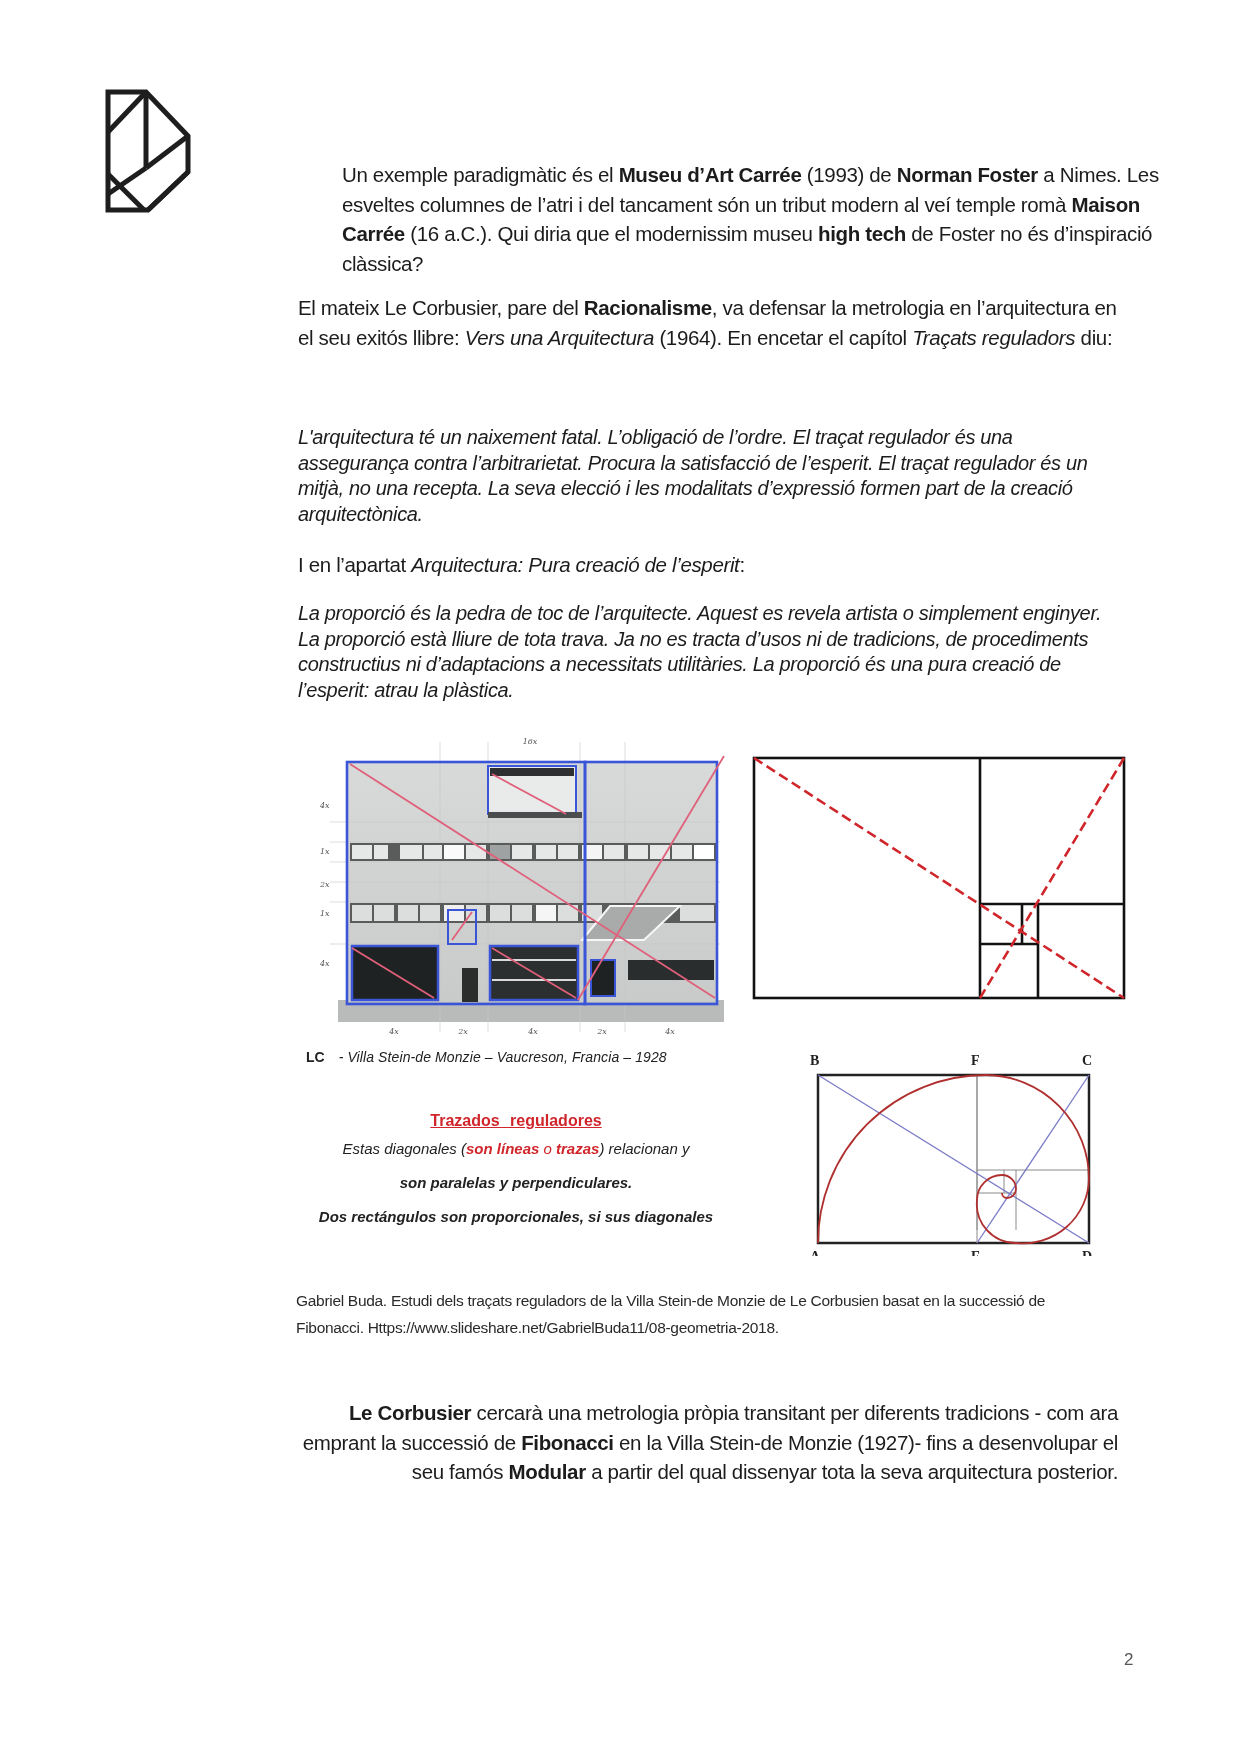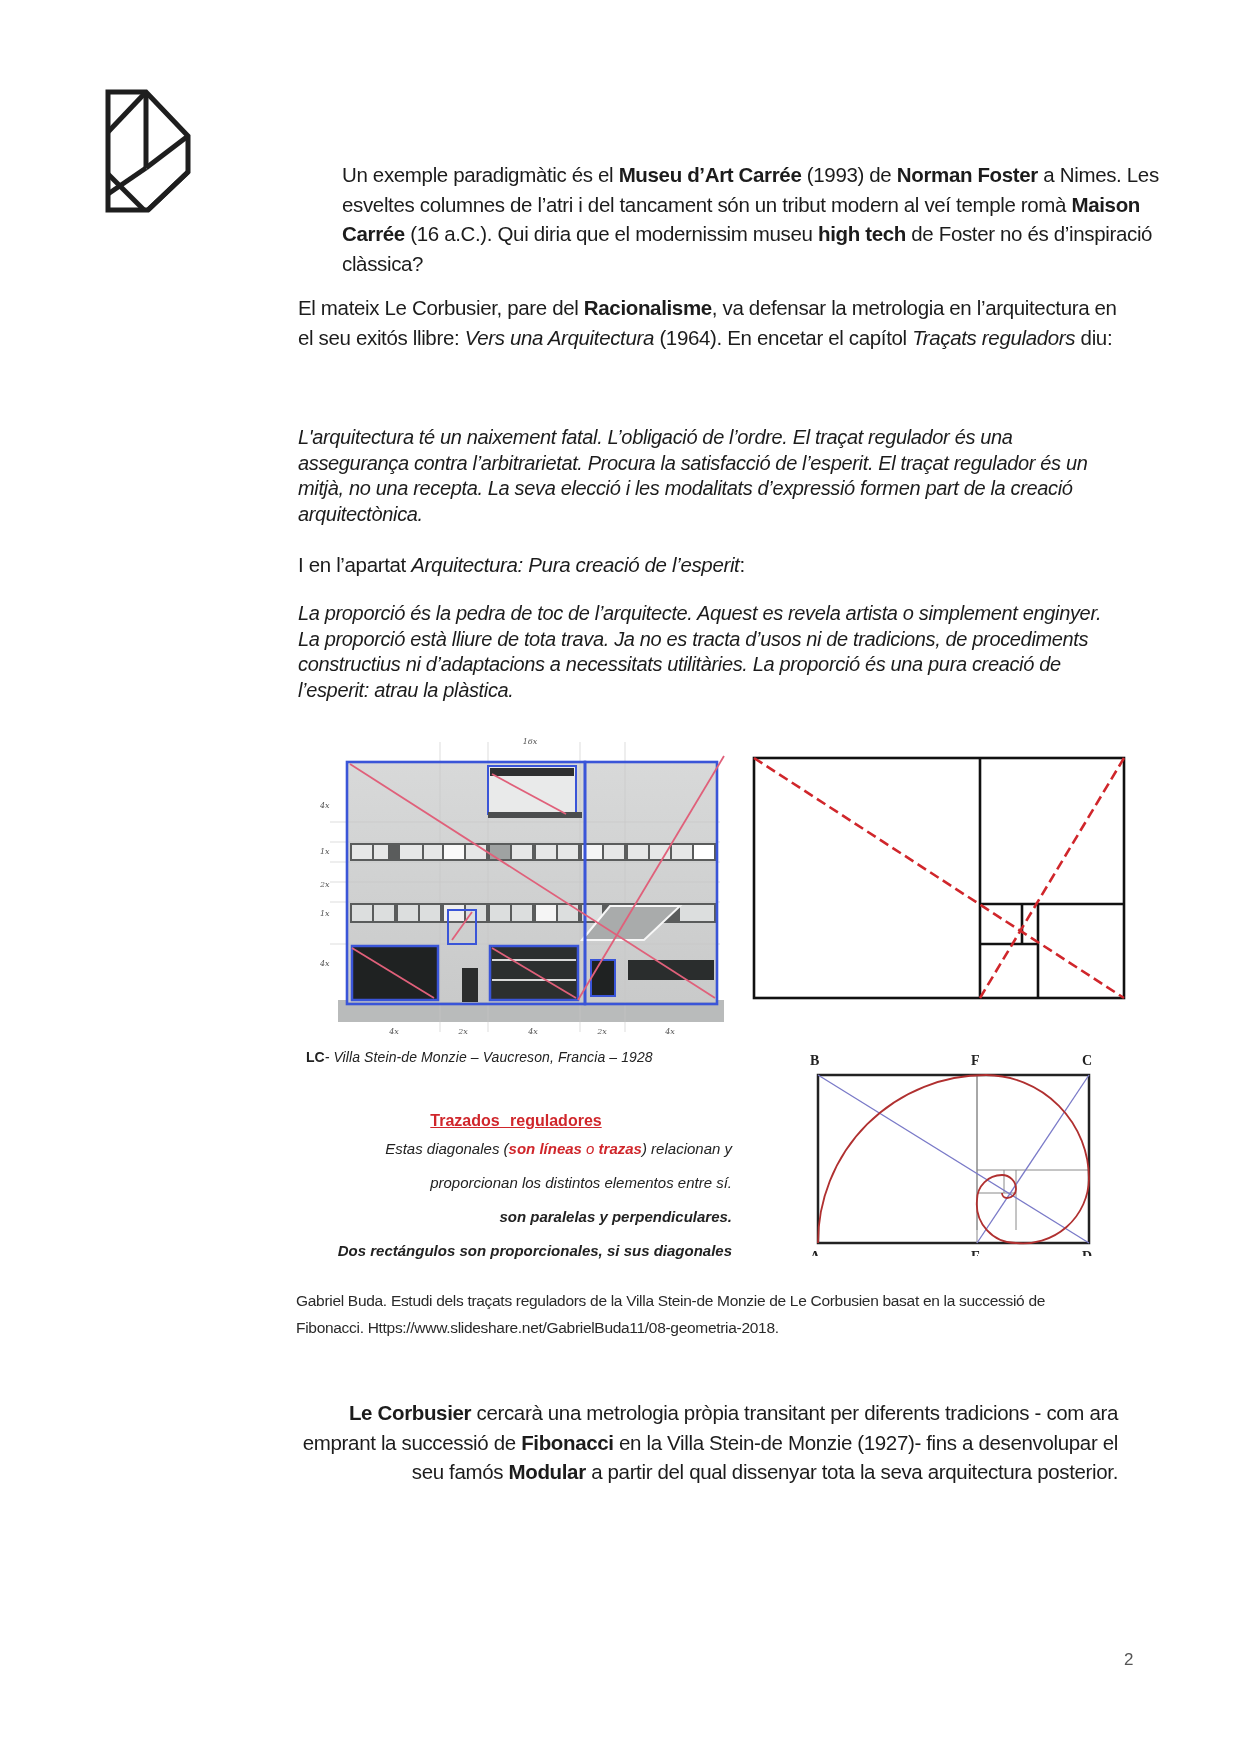--- a/index.html
+++ b/index.html
@@ -15,26 +15,26 @@
 
     #para1 { top: 160px; margin-left: 44px; }
     #para2 { top: 293px; }
     #quote1 { top: 425px; }
     #para3 { top: 550px; }
     #quote2 { top: 601px; }
 
     
     #building { position: absolute; left: 300px; top: 722px; width: 432px; height: 318px; }
     #lc-caption { position: absolute; left: 306px; top: 1049px; width: 420px; font-size: 14px; color: #222; white-space: nowrap; }
-    #lc-caption .lc { font-weight: bold; font-style: normal; }
+    #lc-caption .lc { font-weight: bold; font-style: normal; margin-right: 14px; }
     #lc-caption i { letter-spacing: 0.1px; }
 
     #trazados { position: absolute; left: 300px; top: 1110px; width: 432px; text-align: center; }
     #trazados .t-title { font-size: 16px; font-weight: bold; color: #d0262b; line-height: 22px; word-spacing: 6px; text-decoration: underline; }
-    #trazados .t-line { font-size: 15px; font-style: italic; line-height: 34px; color: #222; text-align: right; }
+    #trazados .t-line { font-size: 15px; font-style: italic; line-height: 34px; color: #222; }
     #trazados .t-line .red { color: #d0262b; font-weight: bold; }
     #trazados .t-line .redn { color: #d0262b; }
     #trazados .t-bold { font-weight: bold; }
 
     #golden-rect { position: absolute; left: 748px; top: 752px; width: 380px; height: 252px; }
     #spiral { position: absolute; left: 788px; top: 1030px; width: 306px; height: 226px; }
 
     #fig-caption { position: absolute; left: 296px; top: 1287px; width: 820px; font-size: 15.5px; line-height: 27px; letter-spacing: -0.3px; color: #2a2a2a; }
 
     #para4 { top: 1398px; text-align: right; }
@@ -183,21 +183,20 @@
   </g>
 </svg>
 
 <div id="lc-caption">
   <span class="lc">LC</span><i>-  Villa Stein-de Monzie  –  Vaucreson, Francia  –  1928</i>
 </div>
 
 <div id="trazados">
   <div class="t-title">Trazados reguladores</div>
   <div class="t-line"><span>Estas diagonales (</span><span class="red">son líneas</span><span class="redn"> o </span><span class="red">trazas</span><span>) relacionan y</span></div>
-  <div class="t-line">proporcionan los distintos elementos entre sí.</div>
   <div class="t-line t-bold">son paralelas y perpendiculares.</div>
   <div class="t-line t-bold">Dos rectángulos son proporcionales, si sus diagonales</div>
 </div>
 
 <svg id="golden-rect" viewBox="0 0 380 252">
   <g fill="none" stroke="#111" stroke-width="2.6">
     <rect x="6" y="6" width="370" height="240"></rect>
     <line x1="232" y1="6" x2="232" y2="246"></line>
     <line x1="232" y1="152" x2="376" y2="152"></line>
     <line x1="290" y1="152" x2="290" y2="246"></line>

